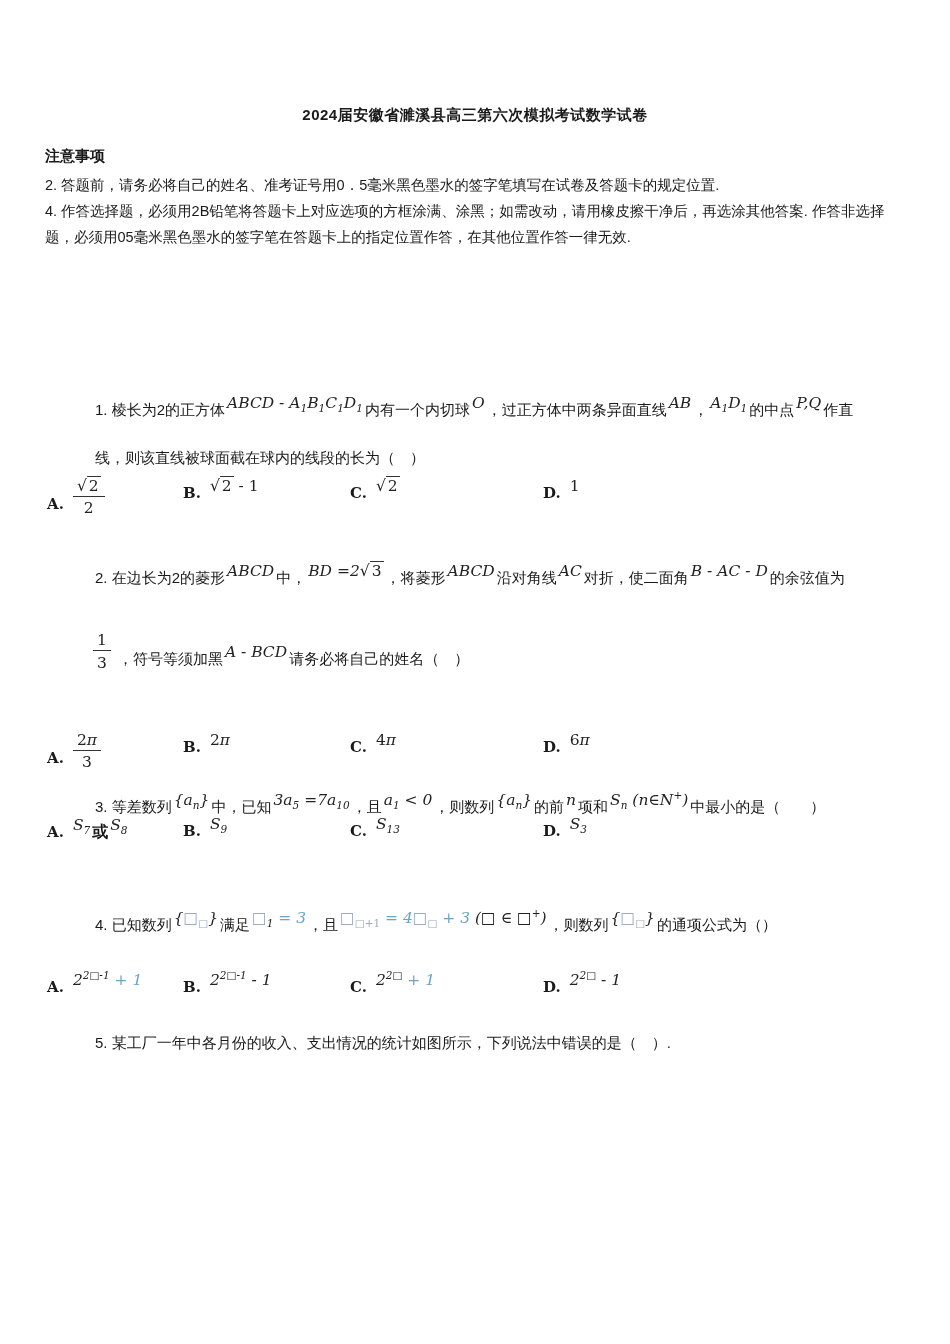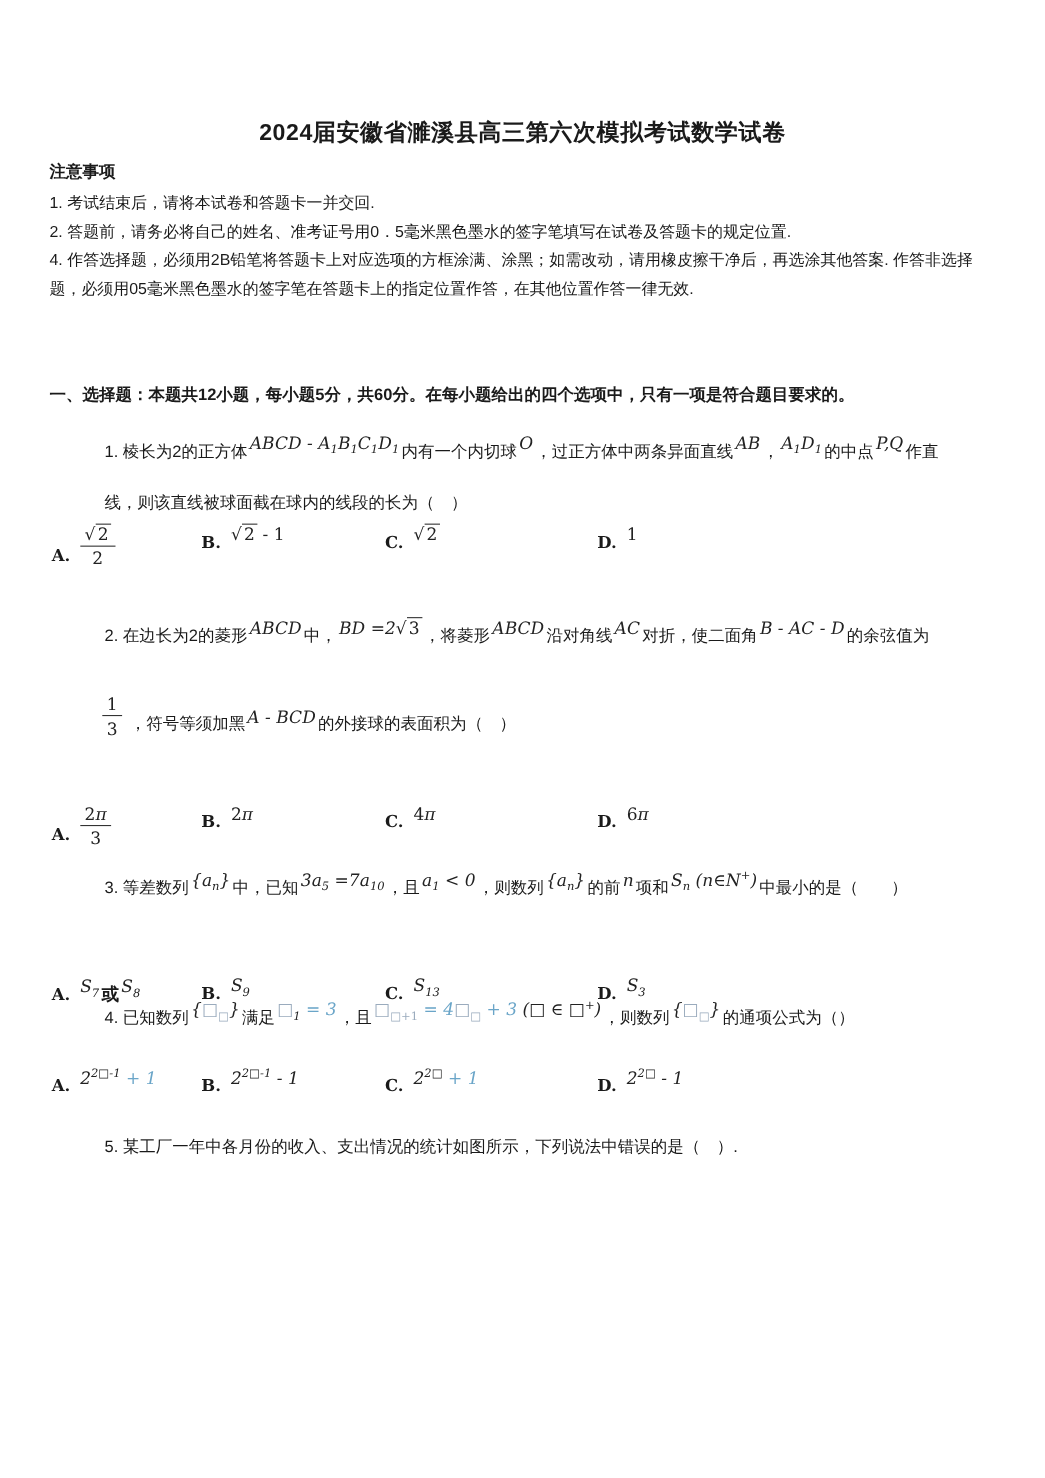--- a/index.html
+++ b/index.html
@@ -2,33 +2,33 @@
 <html style="--hl: #6aa5c8; --box: #9aabbd; --math: #222222;"><head>
 <meta charset="utf-8">
 <style>
   html,body{margin:0;padding:0;background:#ffffff;}
   .page{
     position:relative;width:950px;height:1344px;margin:0 auto;background:#fff;
     font-family:"Liberation Sans","DejaVu Sans",sans-serif;color:#1a1a1a;overflow:hidden;
   }
   
   .b-title{position:absolute;top:106px;left:0;width:100%;text-align:center;
-    font-size:21px;font-weight:bold;letter-spacing:.5px;margin:0;}
+    font-size:15px;font-weight:bold;letter-spacing:.5px;margin:0;}
   .b-notice-h{position:absolute;top:147px;left:45px;font-size:15px;font-weight:bold;}
   .b-notes{position:absolute;top:172px;left:45px;width:868px;font-size:14.5px;line-height:26px;}
   .note{margin:0;}
   .b-section{position:absolute;top:350px;left:45px;font-size:15px;font-weight:bold;white-space:nowrap;}
   .stem{position:absolute;left:45px;font-size:15px;line-height:30px;white-space:nowrap;margin-left:48px;}
   .b-q1l1{top:395px}.b-q1l2{top:443px}
   .b-q1opts{top:468px}
   .b-q2l1{top:563px}
   .b-q2l2{top:630px;display:flex;align-items:flex-end;}
   .b-q2opts{top:722px}
   .b-q3{top:792px}
-  .b-q3opts{top:878px}
+  .b-q3opts{top:806px}
   .b-q4{top:910px}
   .b-q4opts{top:962px}
   .b-q5{top:1028px}
   
   .optrow{position:absolute;left:45px;width:868px;height:58px;}
   .opt{position:absolute;top:16px;white-space:nowrap;}
   .o-a{left:2px}.o-b{left:138px}.o-c{left:305px}.o-d{left:498px}
   .opt-label{font-family:"DejaVu Serif","Liberation Serif",serif;font-weight:bold;
     font-size:15px;margin-right:9px;}
   .formula{display:inline;}
@@ -56,26 +56,24 @@
 </style>
 </head>
 <body>
 
 <main class="page">
   <h1 class="b-title">2024届安徽省濉溪县高三第六次模拟考试数学试卷</h1>
 
   <div class="b-notice-h">注意事项</div>
 
   <section class="b-notes">
-    <div class="note">1. 考试结束后，请将本试卷和答题卡一并交回.</div>
     <div class="note">2. 答题前，请务必将自己的姓名、准考证号用0．5毫米黑色墨水的签字笔填写在试卷及答题卡的规定位置.</div>
     <div class="note">4. 作答选择题，必须用2B铅笔将答题卡上对应选项的方框涂满、涂黑；如需改动，请用橡皮擦干净后，再选涂其他答案. 作答非选择题，必须用05毫米黑色墨水的签字笔在答题卡上的指定位置作答，在其他位置作答一律无效.</div>
   </section>
 
-  <div class="b-section">一、选择题：本题共12小题，每小题5分，共60分。在每小题给出的四个选项中，只有一项是符合题目要求的。</div>
 
   <div class="stem b-q1l1"><span class="seg-cn">1. 棱长为2的正方体</span><span class="mseg seg-m">ABCD - A</span><span class="mseg seg-sub">1</span><span class="mseg seg-m">B</span><span class="mseg seg-sub">1</span><span class="mseg seg-m">C</span><span class="mseg seg-sub">1</span><span class="mseg seg-m">D</span><span class="mseg seg-sub">1</span><span class="seg-cn">内有一个内切球</span><span class="mseg seg-m">O</span><span class="seg-cn">，过正方体中两条异面直线</span><span class="mseg seg-m">AB</span><span class="seg-cn">，</span><span class="mseg seg-m">A</span><span class="mseg seg-sub">1</span><span class="mseg seg-m">D</span><span class="mseg seg-sub">1</span><span class="seg-cn">的中点</span><span class="mseg seg-m">P,Q</span><span class="seg-cn">作直</span></div>
   <div class="stem b-q1l2"><span class="seg-cn">线，则该直线被球面截在球内的线段的长为（　）</span></div>
   <div class="optrow b-q1opts">
     <div class="opt o-a"><span class="opt-label">A.</span><span class="formula"><span class="seg-frac">
             <span class="fnum">
               <span class="mseg seg-sqrt"><span class="sqrt-sign">√</span><span class="sqrt-body">2</span></span>
             </span>
             <span class="fden"><span class="mseg seg-mn">2</span></span>
           </span></span></div>
@@ -87,21 +85,21 @@
   <div class="stem b-q2l1"><span class="seg-cn">2. 在边长为2的菱形</span><span class="mseg seg-m">ABCD</span><span class="seg-cn">中，</span><span class="mseg seg-m">BD =2</span><span class="mseg seg-sqrt"><span class="sqrt-sign">√</span><span class="sqrt-body">3</span></span><span class="seg-cn">，将菱形</span><span class="mseg seg-m">ABCD</span><span class="seg-cn">沿对角线</span><span class="mseg seg-m">AC</span><span class="seg-cn">对折，使二面角</span><span class="mseg seg-m">B - AC - D</span><span class="seg-cn">的余弦值为</span></div>
   <div class="stem stem-flex b-q2l2">
       <span class="seg-frac frac-big">
         <span class="fnum">
           <span class="mseg seg-mn">1</span>
         </span>
         <span class="fden"><span class="mseg seg-mn">3</span></span>
       </span>
       <span class="seg-cn">，符号等须加黑</span>
       <span class="mseg seg-m">A - BCD</span>
-      <span class="seg-cn">的外接球的表面积为（　）</span>
+      <span class="seg-cn">请务必将自己的姓名（　）</span>
     </div>
   <div class="optrow b-q2opts">
     <div class="opt o-a"><span class="opt-label">A.</span><span class="formula"><span class="seg-frac">
             <span class="fnum">
               <span class="mseg seg-mn">2</span>
               <span class="mseg seg-m">π</span>
             </span>
             <span class="fden"><span class="mseg seg-mn">3</span></span>
           </span></span></div>
     <div class="opt o-b"><span class="opt-label">B.</span><span class="formula"><span class="mseg seg-mn">2</span><span class="mseg seg-m">π</span></span></div>

